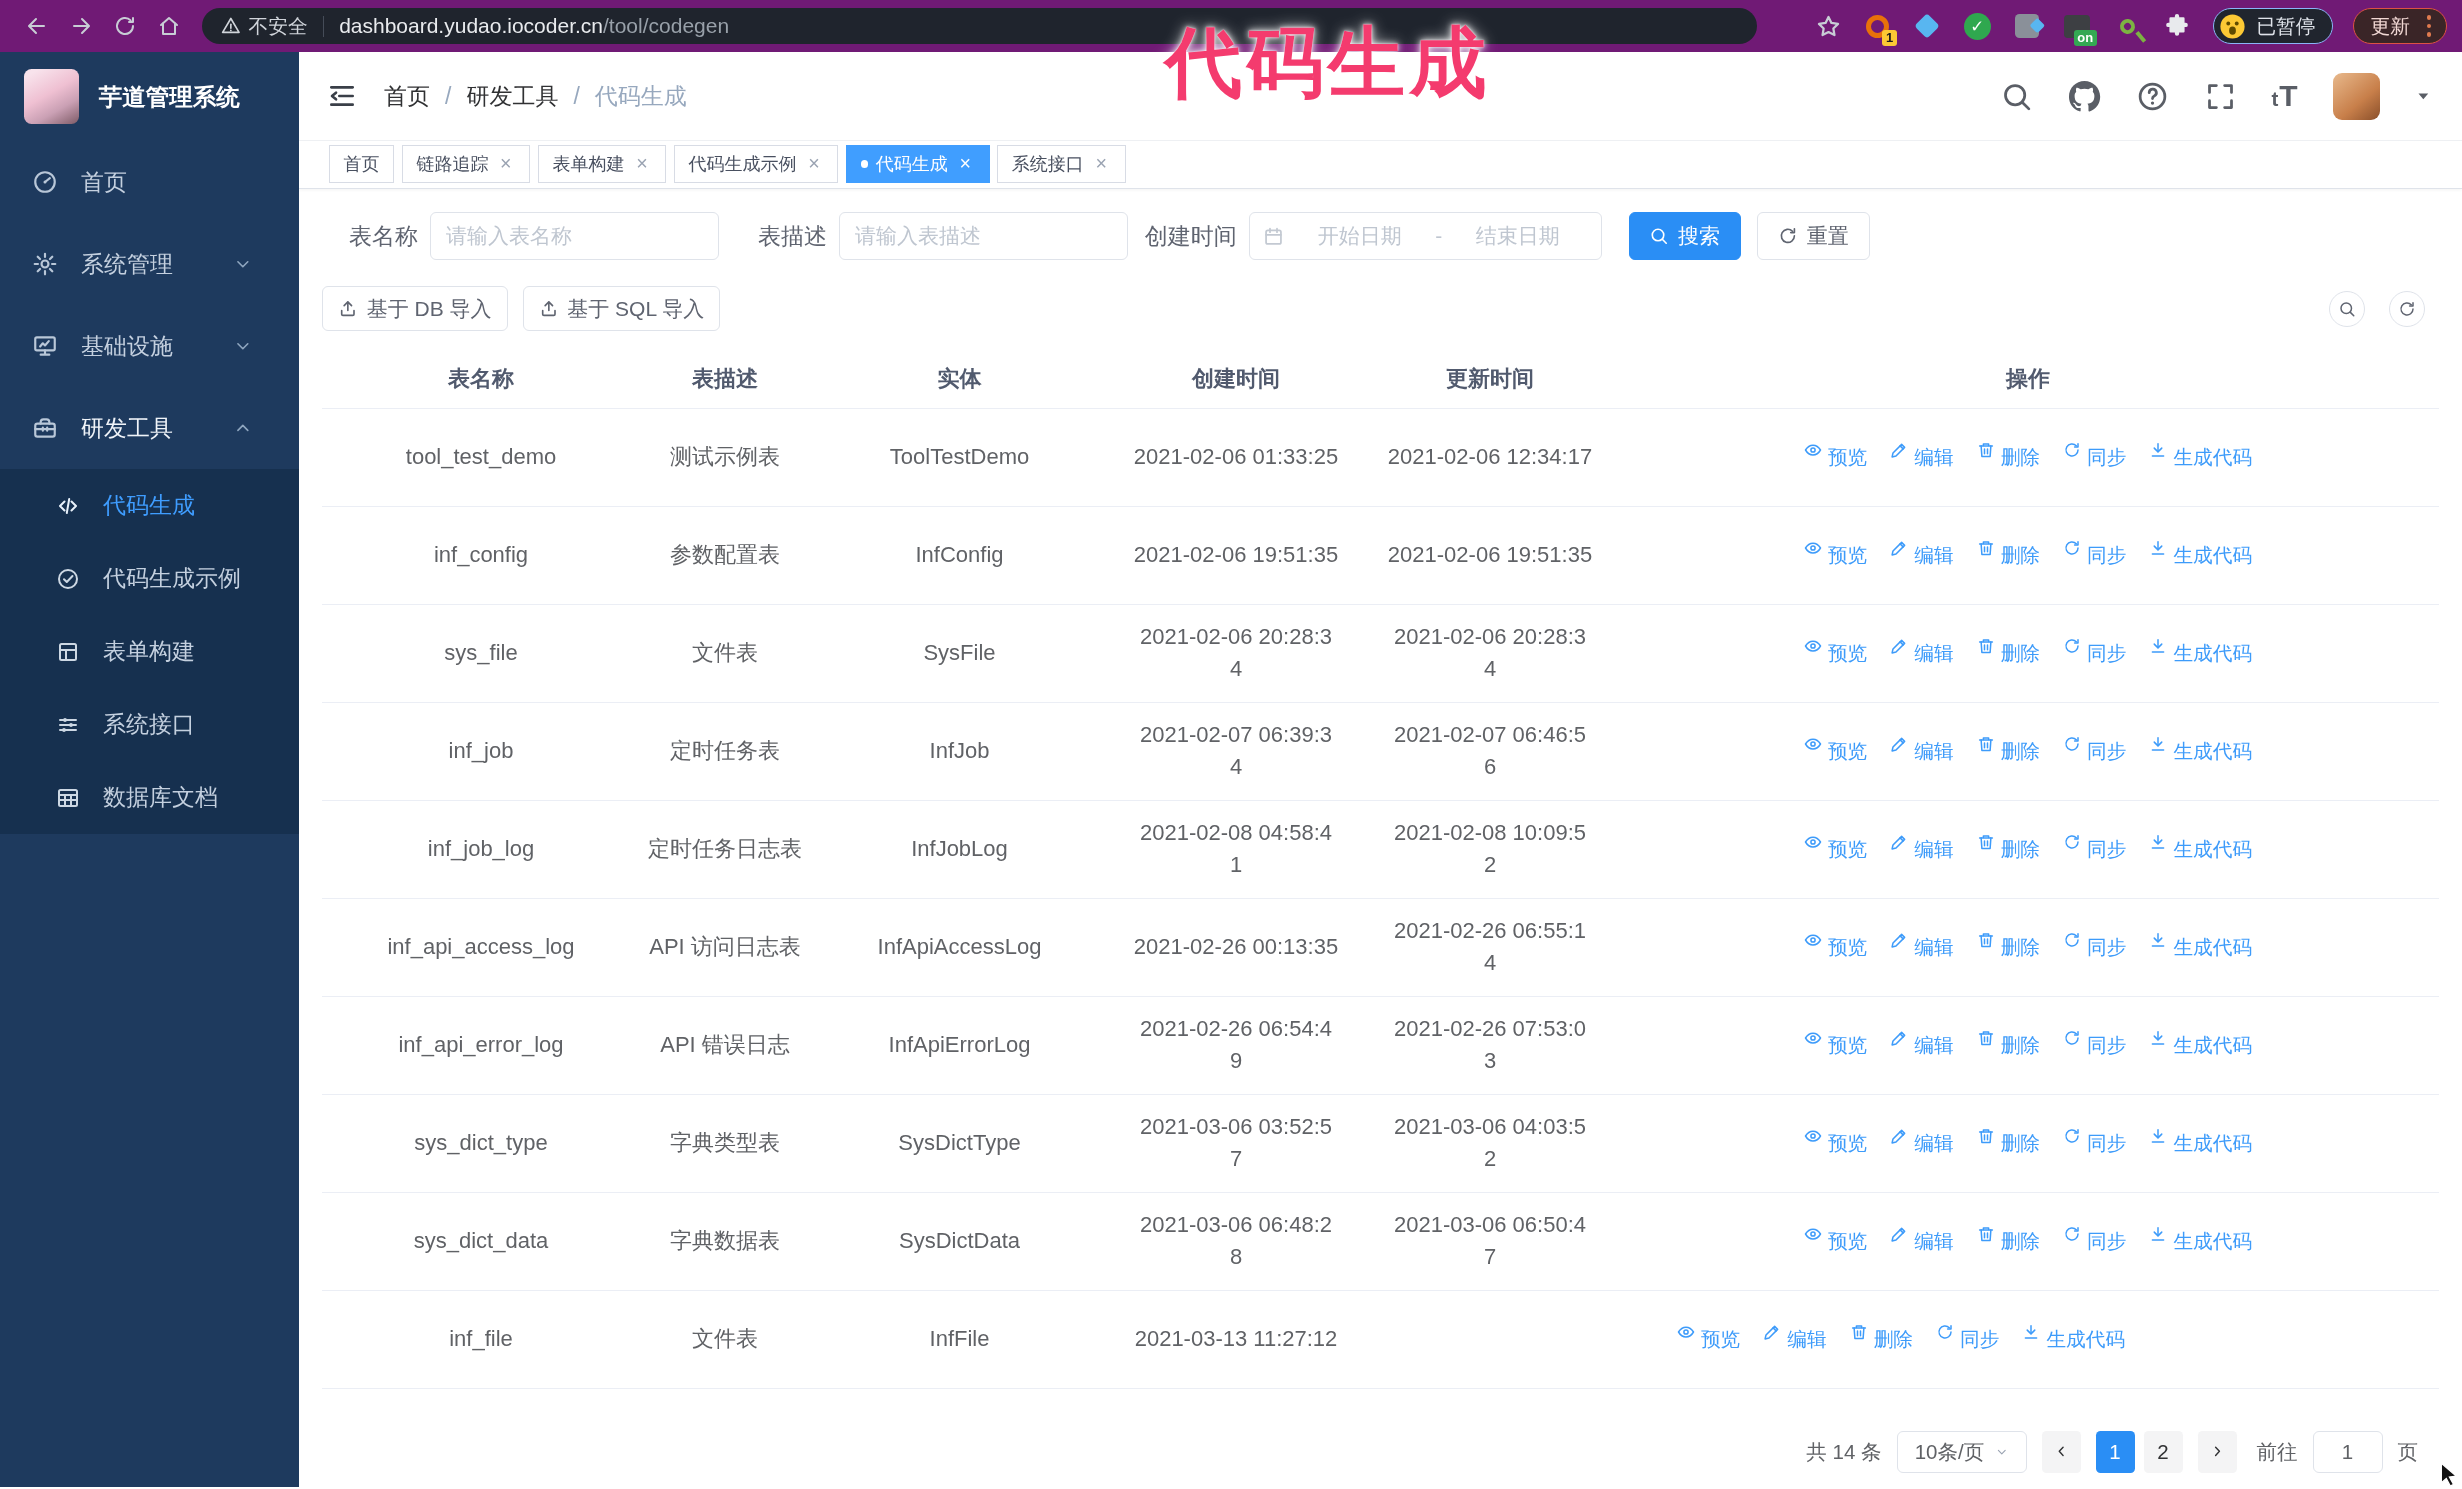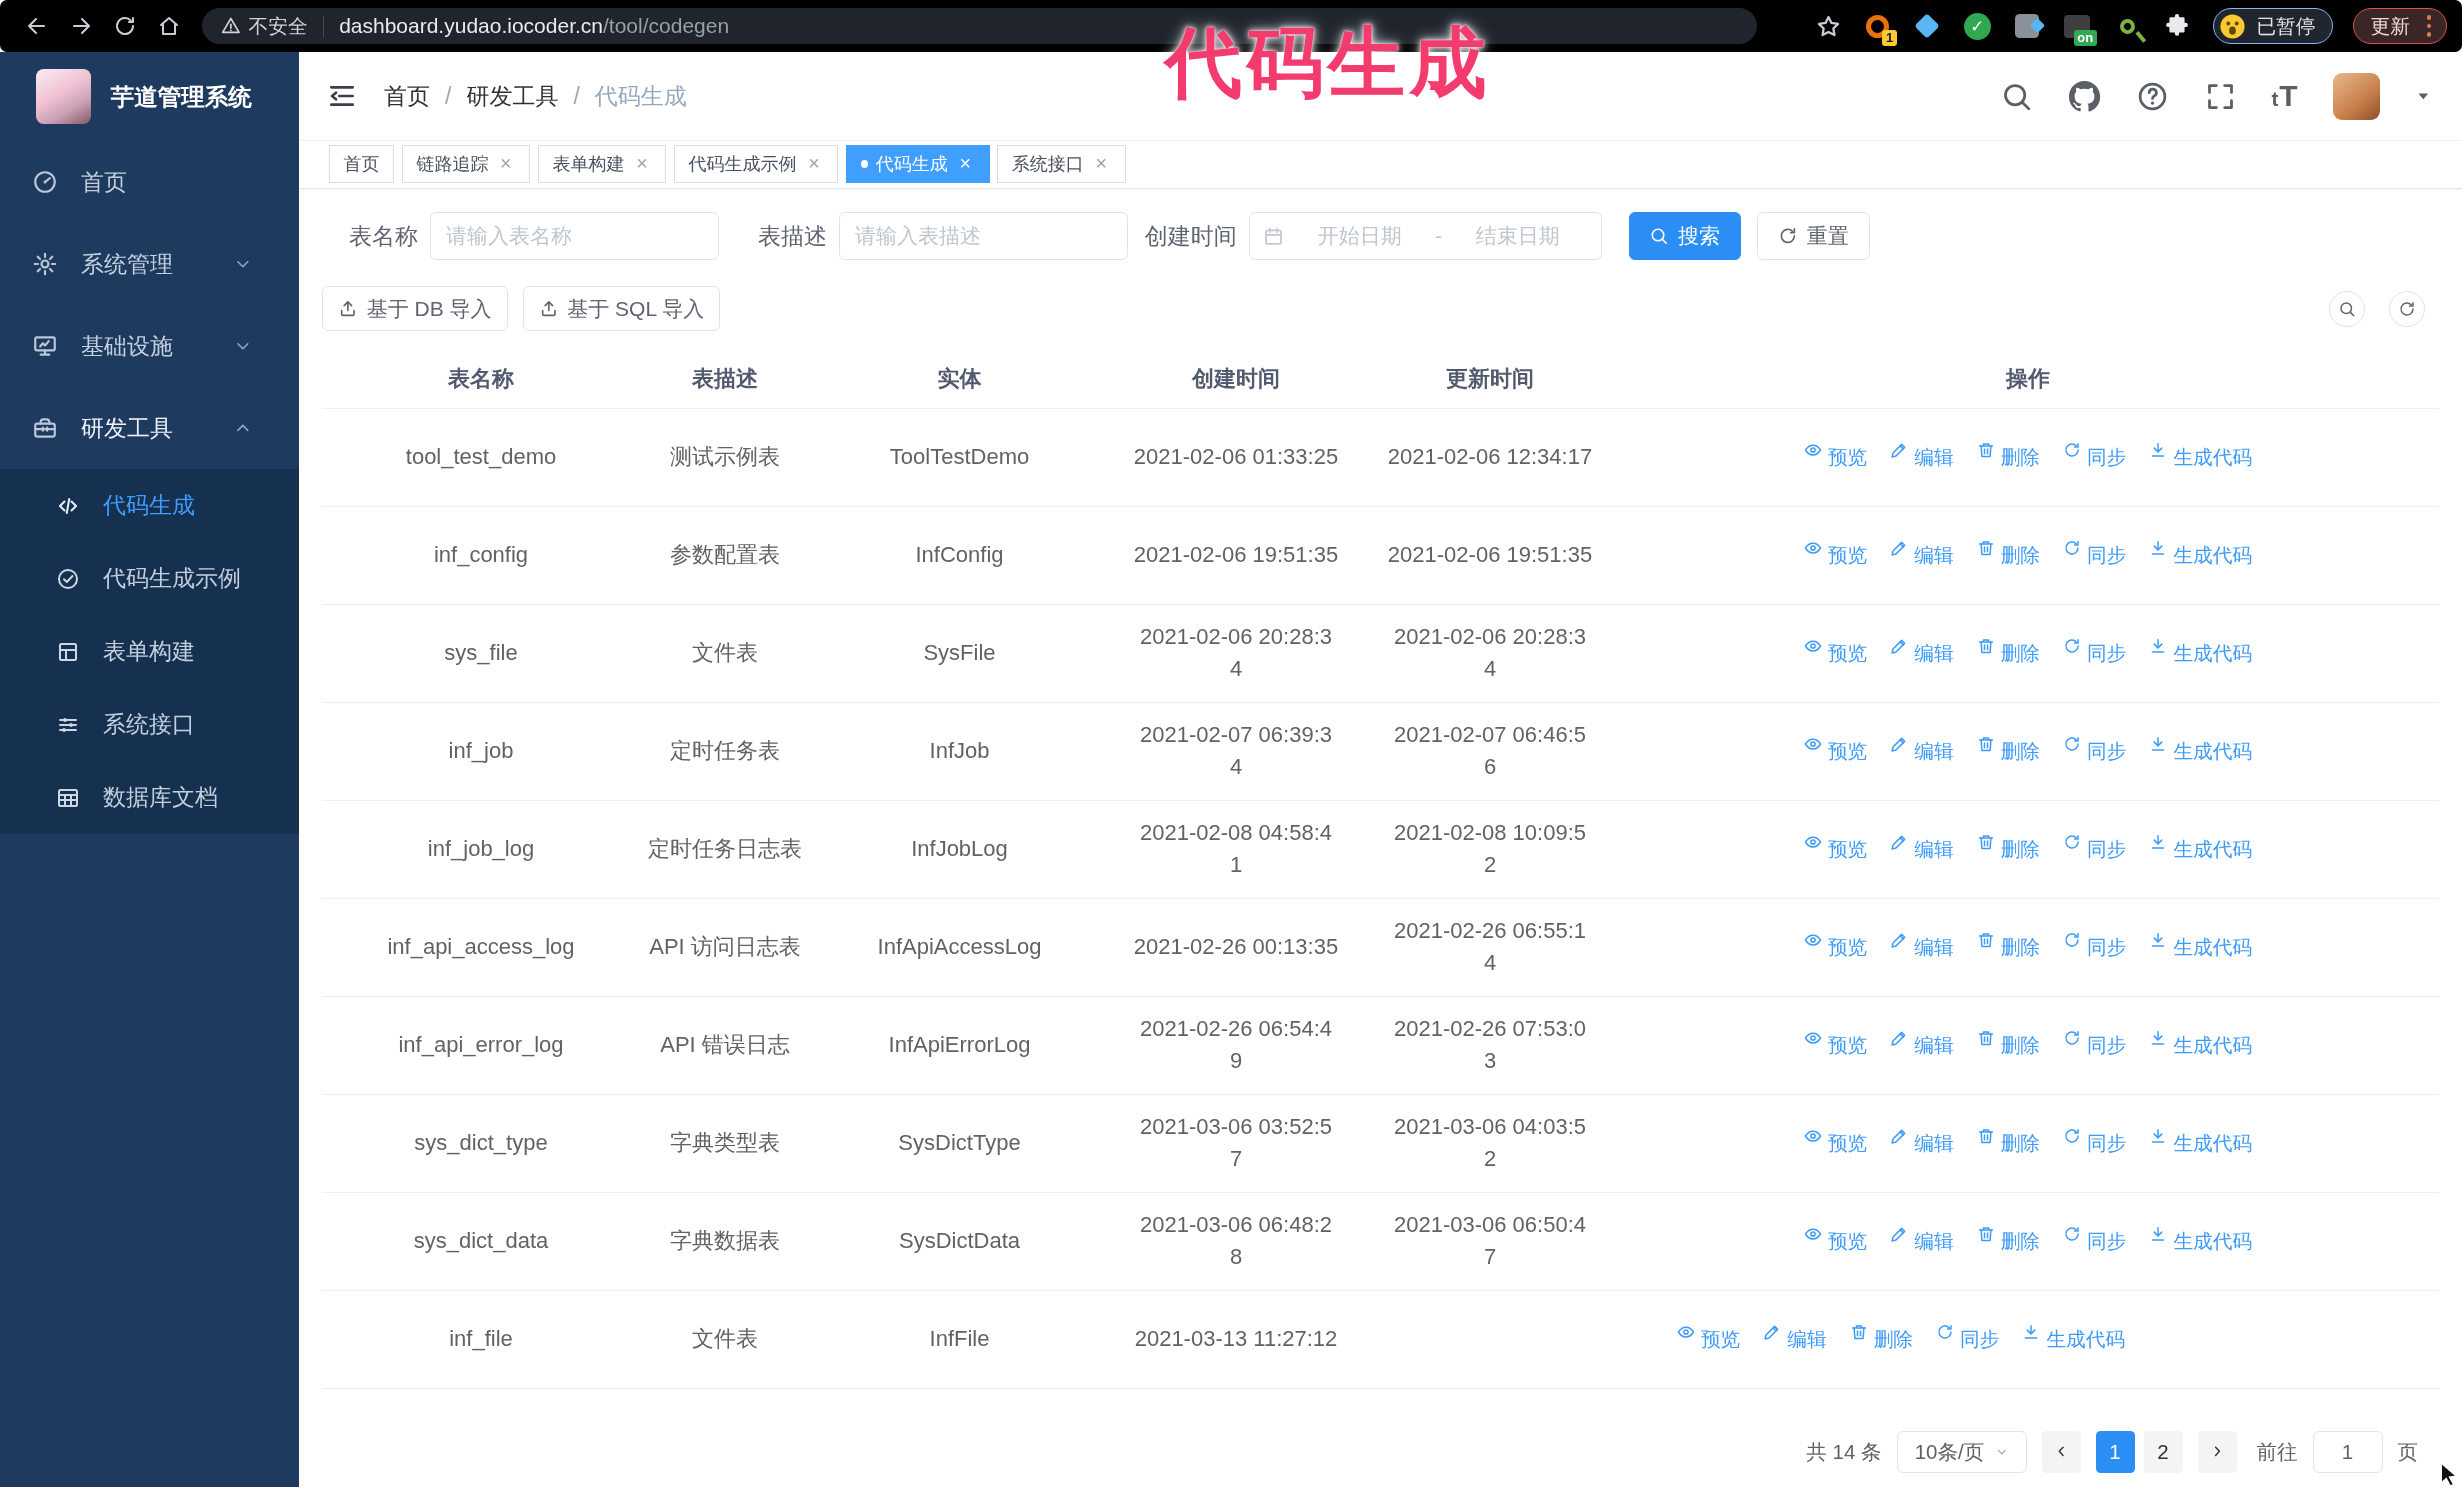--- a/index.html
+++ b/index.html
@@ -2,21 +2,21 @@
 <html style="font-size:12px"><head>
 <meta charset="utf-8">
 <style>
   * { box-sizing: border-box; margin: 0; padding: 0; }
   html,body { width:2462px; height:1490px; overflow:hidden; }
   body { font-family:"Liberation Sans","DejaVu Sans",sans-serif; background:#fff; position:relative; }
   .icon { display:inline-flex; align-items:center; justify-content:center; }
   .icon svg { width:100%; height:100%; display:block; }
 
   
-  .chrome { height:52px; background:#000000; display:flex; align-items:center; padding:16px 15px; position:relative; z-index:5;border-radius:7px; }
+  .chrome { height:52px; background:#701a75; display:flex; align-items:center; padding:16px 15px; position:relative; z-index:5; }
   .nav-ic { width:44px; height:36px; display:flex; align-items:center; justify-content:center; color:#c8cdd5; cursor:pointer; }
   .nav-ic .icon { width:24px; height:24px; }
   .omnibox { width:1555px; height:36px; margin-left:10.6px; background:#1f242d; border-radius:19.7px; display:flex; align-items:center; padding:0 19.7px; cursor:text; }
   .omni-warn { display:flex; align-items:center; gap:7.6px; color:#d0d4da; font-size:19.7px; }
   .omni-warn .icon { width:19.7px; height:19.7px; }
   .omni-sep { width:1.5px; height:21px; background:#454c58; margin:0 15px; }
   .omni-url { font-size:21px; white-space:nowrap; }
   .omni-url .domain { color:#e9ebee; }
   .omni-url .path { color:#98a0a9; }
   .chrome-right { margin-left:auto; display:flex; align-items:center; gap:19.7px; }
@@ -36,21 +36,21 @@
   .paused-pill { border:1.5px solid #8ab4f8; background:#20252e; gap:9px; padding:0 16.7px 0 4.5px; }
   .paused-pill .label { color:#dfe3ea; font-size:19.7px; }
   .update-pill { border:1.5px solid #dd5144; background:#3a2527; gap:13.6px; padding:0 12px 0 16.7px; }
   .update-pill .label { color:#f1d7d3; font-size:19.7px; }
   .kebab { display:flex; flex-direction:column; gap:3.8px; padding:3px; }
   .kebab i { width:4.5px; height:4.5px; border-radius:50%; background:#e07b4f; }
 
   
   .app { display:flex; height:1435px; }
   .sidebar { width:299px; flex-shrink:0; background:#1e3a5e; color:#c4d0df; }
-  .logo-row { height:89px; display:flex; align-items:center; padding-left:36px; gap:19.7px; }
+  .logo-row { height:89px; display:flex; align-items:center; padding-left:24px; gap:19.7px; }
   .logo-img { width:55px; height:55px; border-radius:7.6px; background:linear-gradient(150deg,#f8e3ec 10%,#efc0d2 45%,#caa0b4 70%,#7d5a66); flex-shrink:0; }
   .logo-title { font-size:23.5px; font-weight:700; color:#fff; white-space:nowrap; }
   .menu-item { height:82px; display:flex; align-items:center; padding:0 23px 0 32px; font-size:23px; cursor:pointer; }
   .menu-item .icon { width:26px; height:26px; margin-right:23px; color:#b9c7d8; flex-shrink:0; }
   .menu-item .chev { width:19.7px; height:19.7px; margin-left:auto; color:#8fa6bf; }
   .menu-item.expanded { color:#f0f4f9; }
   .submenu { background:#16304f; }
   .sub-item { height:73px; display:flex; align-items:center; padding-left:56px; font-size:23px; cursor:pointer; color:#c4d0df; }
   .sub-item .icon { width:24px; height:24px; margin-right:23px; color:#cdd8e4; flex-shrink:0; }
   .sub-item.active { color:#3f9dff; }

